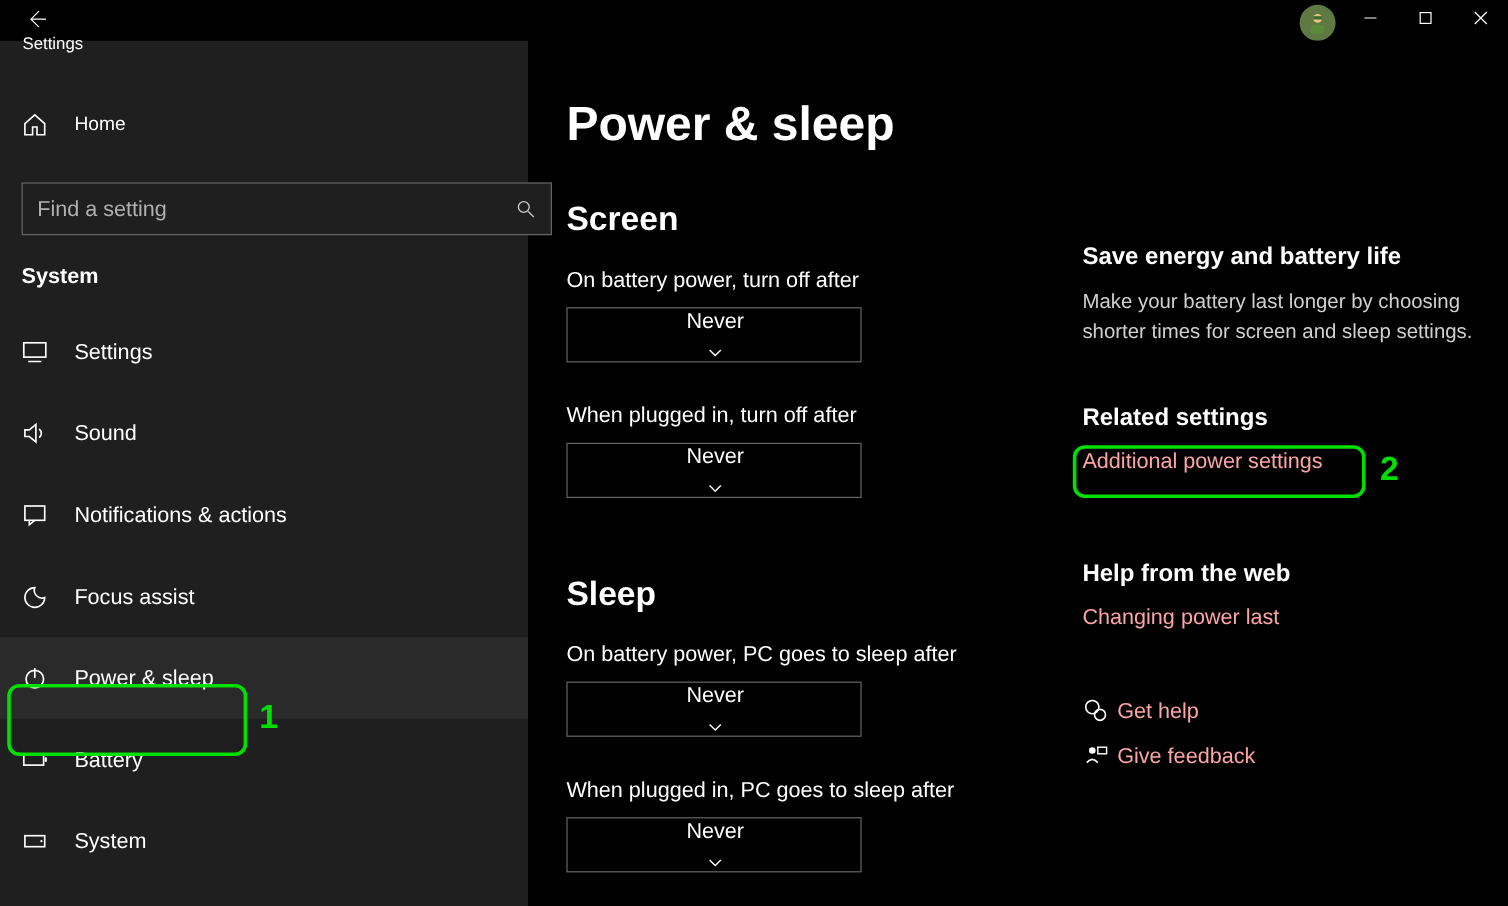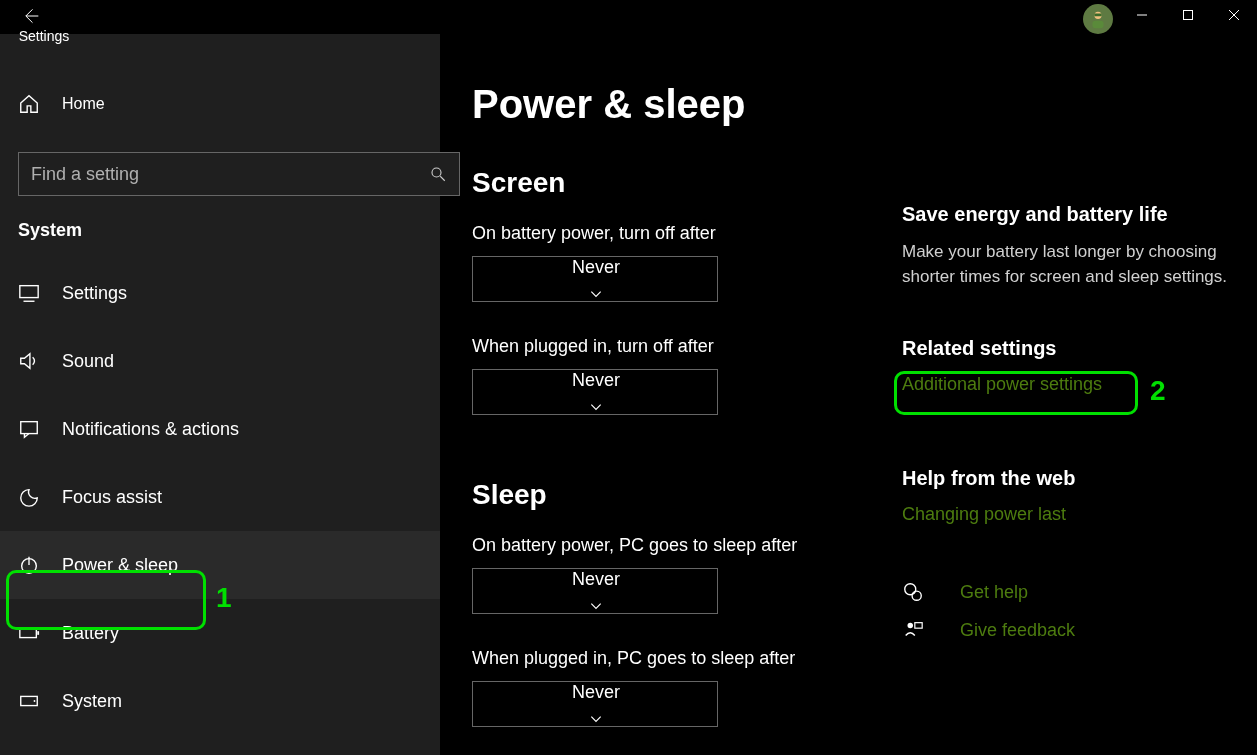--- a/index.html
+++ b/index.html
@@ -153,22 +153,22 @@
     justify-content:space-between;
     padding: 0 14px 0 16px;
     font-size:18px;
     margin-bottom: 34px;
     flex-direction: column;
   }
   .chev { width:14px;height:14px; }
 
   .aside-h { font-size:20px; font-weight:600; margin-bottom:14px; }
   .aside-p { font-size:17px; color:#d0d0d0; line-height:1.45; margin-bottom:44px; }
-  .link { color:#4d7c0f; font-size:18px; text-decoration:none; display:inline-block; }
-  .link-row { display:flex; align-items:center; gap:36px; margin-bottom:16px; font-size:18px;}
+  .link { color:#fca5a5; font-size:18px; text-decoration:none; display:inline-block; }
+  .link-row { display:flex; align-items:center; gap:7px; margin-bottom:16px; font-size:18px;}
   .link-row .icon{ width:22px; display:flex;align-items:center;justify-content:center;color:#fff;}
 
   .aside-block { margin-bottom: 48px; position:relative;margin-top:27px; }
 
   .rel-highlight {
     position:absolute;
     border:3px solid #00e000;
     border-radius:10px;
     pointer-events:none;
   }

